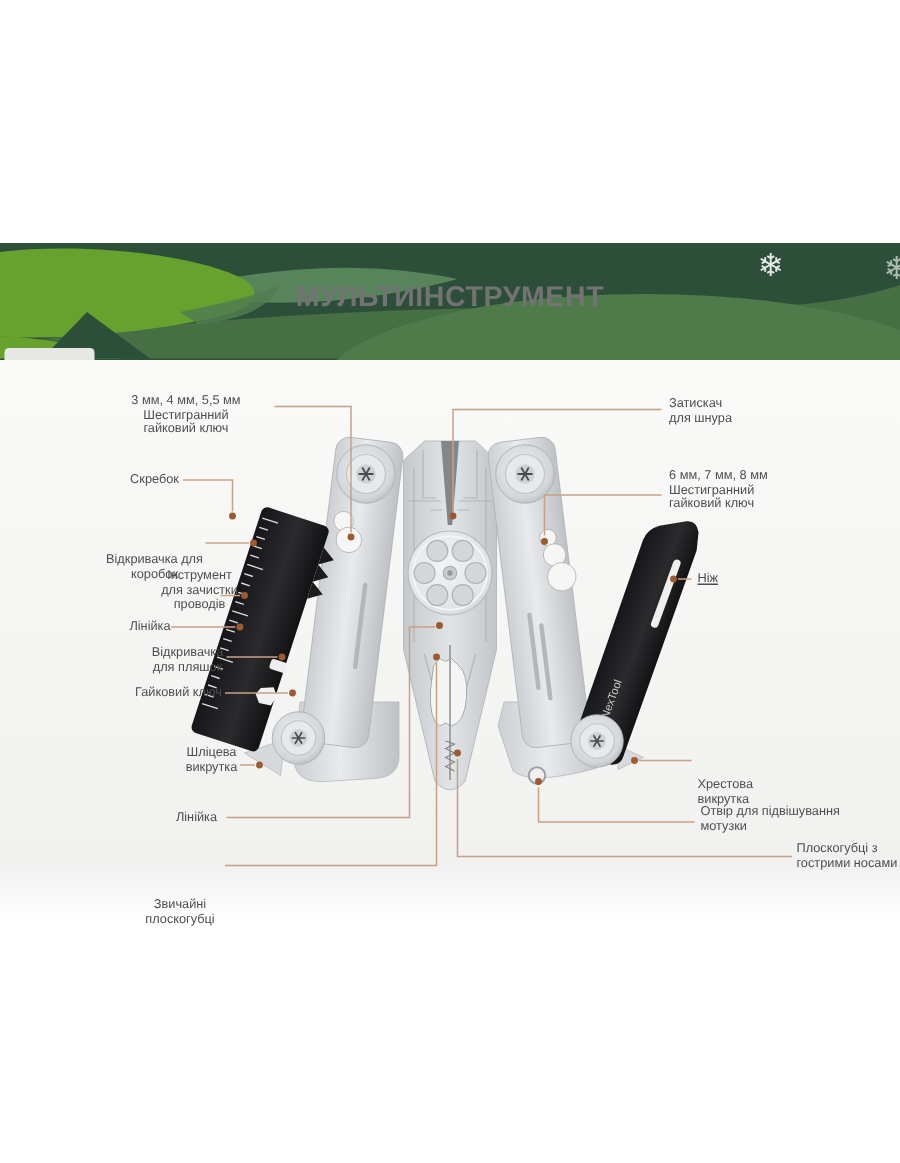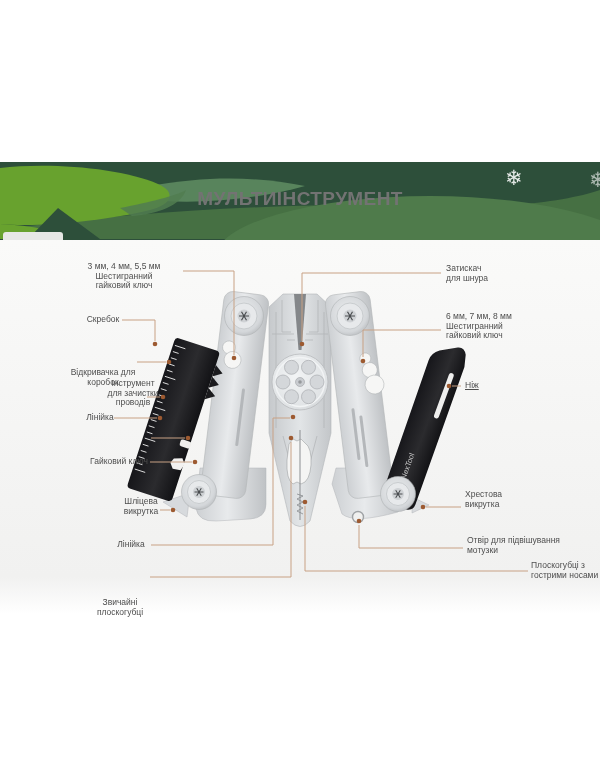--- a/index.html
+++ b/index.html
@@ -38,21 +38,21 @@
   #cl-3{left:73px; top:379px;width:120px;}
   #cl-4{left:45px; top:413px;width:110px;}
   #cl-5{left:65px; top:430px;width:120px;}
   #cl-6{left:59px; top:457px;width:120px;}
   #cl-7{left:81px; top:497px;width:120px;}
   #cl-8{left:71px; top:540px;width:120px;}
   #cl-9{left:60px; top:598px;width:120px;}
   #cr-0{left:446px;top:264px;width:120px;}
   #cr-1{left:446px;top:312px;width:130px;}
   #cr-2{left:465px;top:381px;width:80px;text-decoration:underline;}
-  #cr-3{left:465px;top:490px;width:90px;}
+  #cr-3{left:465px;top:518px;width:90px;}
   #cr-4{left:467px;top:536px;width:120px;}
   #cr-5{left:531px;top:561px;width:90px;}
 </style>
 </head>
 <body>
 
 <div id="stage">
 
   <div id="banner">
     <svg width="600" height="78" viewBox="0 0 600 78">
@@ -259,20 +259,22 @@
   <div id="cl-0" class="callout l">3 мм, 4 мм, 5,5 мм
 Шестигранний
 гайковий ключ</div>
   <div id="cl-1" class="callout l">Скребок</div>
   <div id="cl-2" class="callout l">Відкривачка для
 коробок</div>
   <div id="cl-3" class="callout l">Інструмент
 для зачистки
 проводів</div>
   <div id="cl-4" class="callout l">Лінійка</div>
+  <div id="cl-5" class="callout l">Відкривачка
+для пляшок</div>
   <div id="cl-6" class="callout l">Гайковий ключ</div>
   <div id="cl-7" class="callout l">Шліцева
 викрутка</div>
   <div id="cl-8" class="callout l">Лінійка</div>
   <div id="cl-9" class="callout l">Звичайні
 плоскогубці</div>
 
   <div id="cr-0" class="callout r">Затискач
 для шнура</div>
   <div id="cr-1" class="callout r">6 мм, 7 мм, 8 мм

